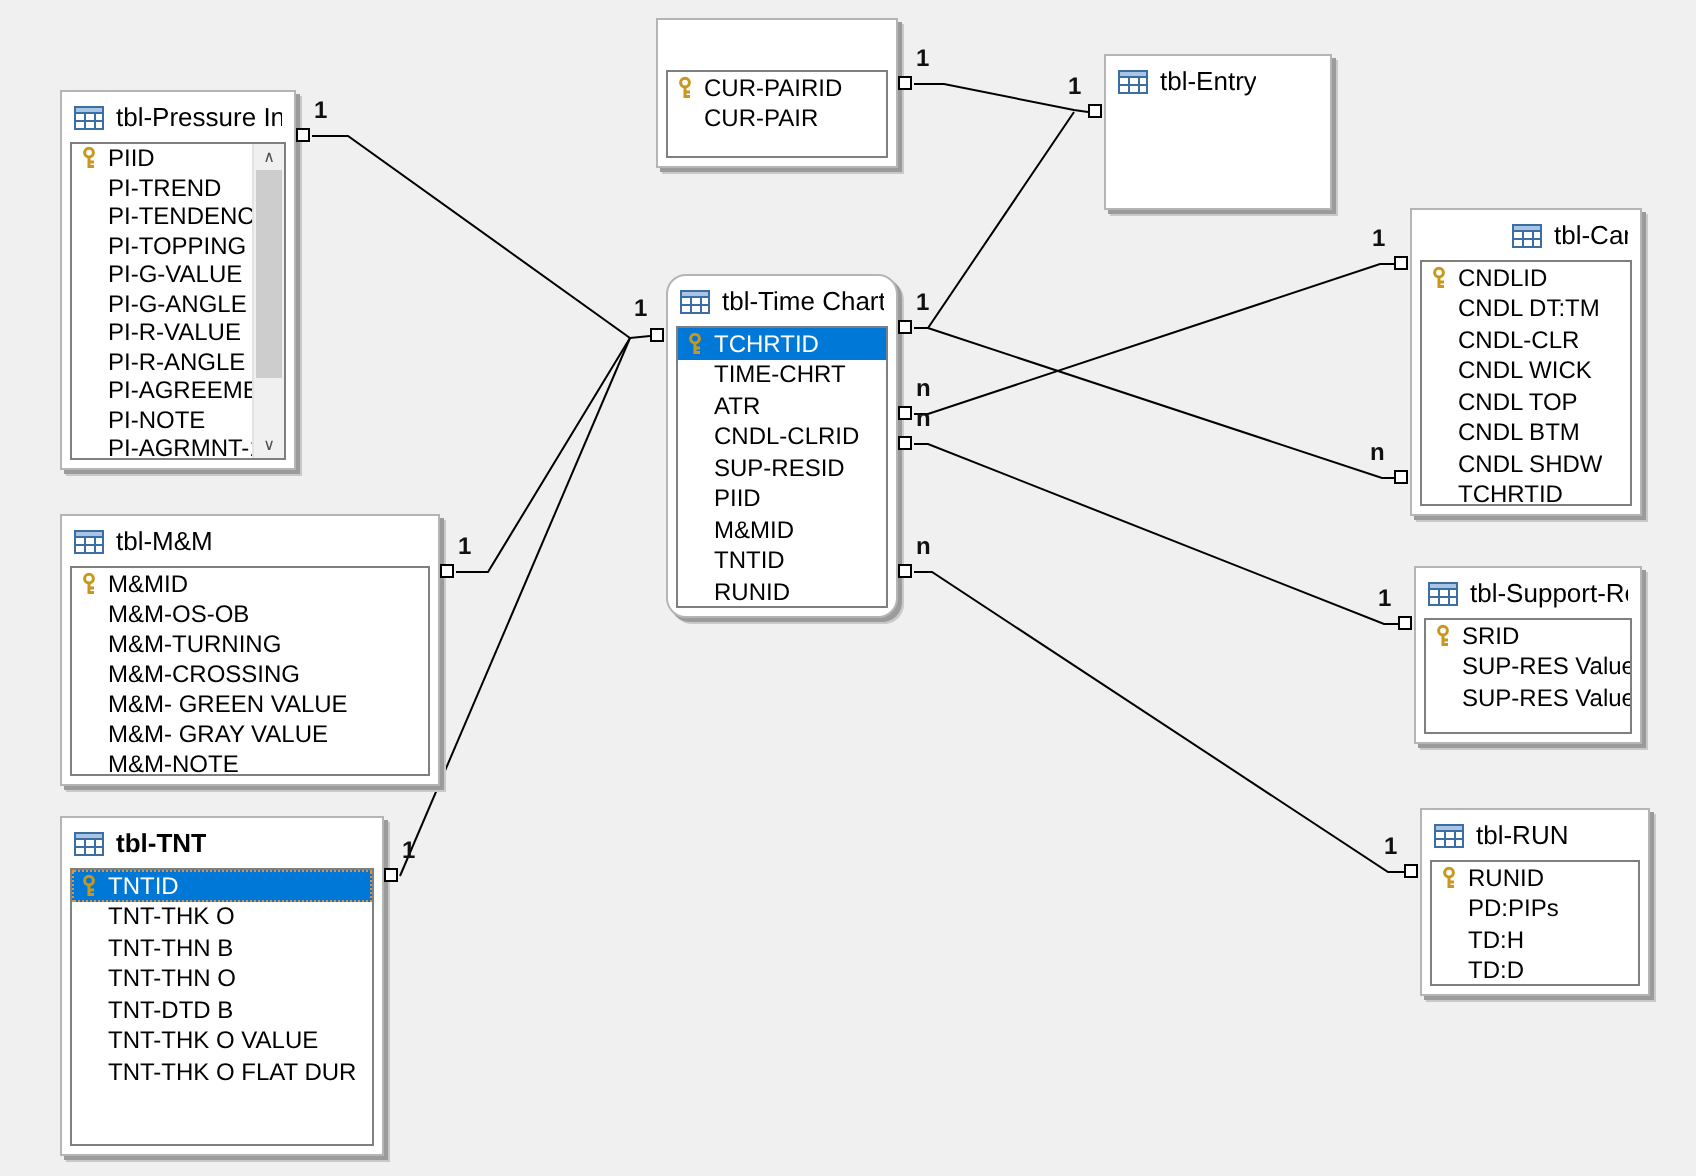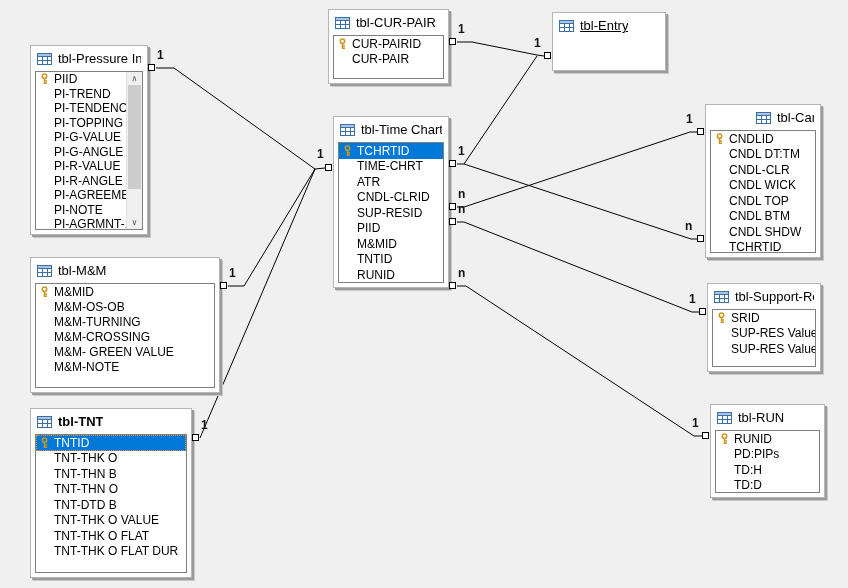--- a/index.html
+++ b/index.html
@@ -115,65 +115,53 @@
           <span class="field-name">PI-NOTE</span>
         </div>
         <div class="field-row">
           <span class="key-cell"></span>
           <span class="field-name">PI-AGRMNT-1</span>
         </div>
       </div>
   </div>
 
   <div class="tbl" style="left:328px; top:9px; width:121px; height:75px;">
-    <div class="tbl-titlebar">
-      <span class="tbl-icon">
-          <svg width="15" height="12" viewBox="0 0 15 12">
-            <rect x="0.5" y="0.5" width="14" height="11" fill="#fff" stroke="#3a6ea5"></rect>
-            <rect x="0.5" y="0.5" width="14" height="3" fill="#aac4e2" stroke="#3a6ea5"></rect>
-            <line x1="5.5" y1="3.5" x2="5.5" y2="11.5" stroke="#3a6ea5"></line>
-            <line x1="10.5" y1="3.5" x2="10.5" y2="11.5" stroke="#3a6ea5"></line>
-            <line x1="0.5" y1="7.5" x2="14.5" y2="7.5" stroke="#3a6ea5"></line>
-          </svg>
-        </span>
-      <span class="tbl-title">tbl-CUR-PAIR</span>
-    </div>
     <div class="tbl-list">
         <div class="field-row">
           <span class="key-cell">
             <svg width="11" height="12" viewBox="0 0 11 12">
               <circle cx="5.5" cy="3.3" r="2.2" fill="none" stroke="#c9971c" stroke-width="1.5"></circle>
               <path d="M5.5 5.5 V11 M5.5 8 H8 M5.5 10.2 H8" fill="none" stroke="#c9971c" stroke-width="1.5"></path>
             </svg>
           </span>
           <span class="field-name">CUR-PAIRID</span>
         </div>
         <div class="field-row">
           <span class="key-cell"></span>
           <span class="field-name">CUR-PAIR</span>
         </div>
       </div>
   </div>
 
-  <div class="tbl" style="left:552px; top:12px; width:114px; height:59px;text-decoration:underline;">
+  <div class="tbl" style="left:552px; top:27px; width:114px; height:78px;">
     <div class="tbl-titlebar">
       <span class="tbl-icon">
           <svg width="15" height="12" viewBox="0 0 15 12">
             <rect x="0.5" y="0.5" width="14" height="11" fill="#fff" stroke="#3a6ea5"></rect>
             <rect x="0.5" y="0.5" width="14" height="3" fill="#aac4e2" stroke="#3a6ea5"></rect>
             <line x1="5.5" y1="3.5" x2="5.5" y2="11.5" stroke="#3a6ea5"></line>
             <line x1="10.5" y1="3.5" x2="10.5" y2="11.5" stroke="#3a6ea5"></line>
             <line x1="0.5" y1="7.5" x2="14.5" y2="7.5" stroke="#3a6ea5"></line>
           </svg>
         </span>
       <span class="tbl-title">tbl-Entry</span>
     </div>
   </div>
 
-  <div class="tbl" style="left:333px; top:116px; width:116px; height:172px;">
+  <div class="tbl" style="left:333px; top:137px; width:116px; height:172px;border-radius:10px;">
     <div class="tbl-titlebar">
       <span class="tbl-icon">
           <svg width="15" height="12" viewBox="0 0 15 12">
             <rect x="0.5" y="0.5" width="14" height="11" fill="#fff" stroke="#3a6ea5"></rect>
             <rect x="0.5" y="0.5" width="14" height="3" fill="#aac4e2" stroke="#3a6ea5"></rect>
             <line x1="5.5" y1="3.5" x2="5.5" y2="11.5" stroke="#3a6ea5"></line>
             <line x1="10.5" y1="3.5" x2="10.5" y2="11.5" stroke="#3a6ea5"></line>
             <line x1="0.5" y1="7.5" x2="14.5" y2="7.5" stroke="#3a6ea5"></line>
           </svg>
         </span>
@@ -312,20 +300,24 @@
         <div class="field-row">
           <span class="key-cell"></span>
           <span class="field-name">M&amp;M-CROSSING</span>
         </div>
         <div class="field-row">
           <span class="key-cell"></span>
           <span class="field-name">M&amp;M- GREEN VALUE</span>
         </div>
         <div class="field-row">
           <span class="key-cell"></span>
+          <span class="field-name">M&amp;M- GRAY VALUE</span>
+        </div>
+        <div class="field-row">
+          <span class="key-cell"></span>
           <span class="field-name">M&amp;M-NOTE</span>
         </div>
       </div>
   </div>
 
   <div class="tbl" style="left:707px; top:283px; width:114px; height:89px;">
     <div class="tbl-titlebar">
       <span class="tbl-icon">
           <svg width="15" height="12" viewBox="0 0 15 12">
             <rect x="0.5" y="0.5" width="14" height="11" fill="#fff" stroke="#3a6ea5"></rect>
@@ -393,24 +385,20 @@
           <span class="key-cell"></span>
           <span class="field-name">TNT-THN O</span>
         </div>
         <div class="field-row">
           <span class="key-cell"></span>
           <span class="field-name">TNT-DTD B</span>
         </div>
         <div class="field-row">
           <span class="key-cell"></span>
           <span class="field-name">TNT-THK O VALUE</span>
-        </div>
-        <div class="field-row">
-          <span class="key-cell"></span>
-          <span class="field-name">TNT-THK O FLAT</span>
         </div>
         <div class="field-row">
           <span class="key-cell"></span>
           <span class="field-name">TNT-THK O FLAT DUR</span>
         </div>
       </div>
   </div>
 
   <div class="tbl" style="left:710px; top:404px; width:115px; height:94px;">
     <div class="tbl-titlebar">

